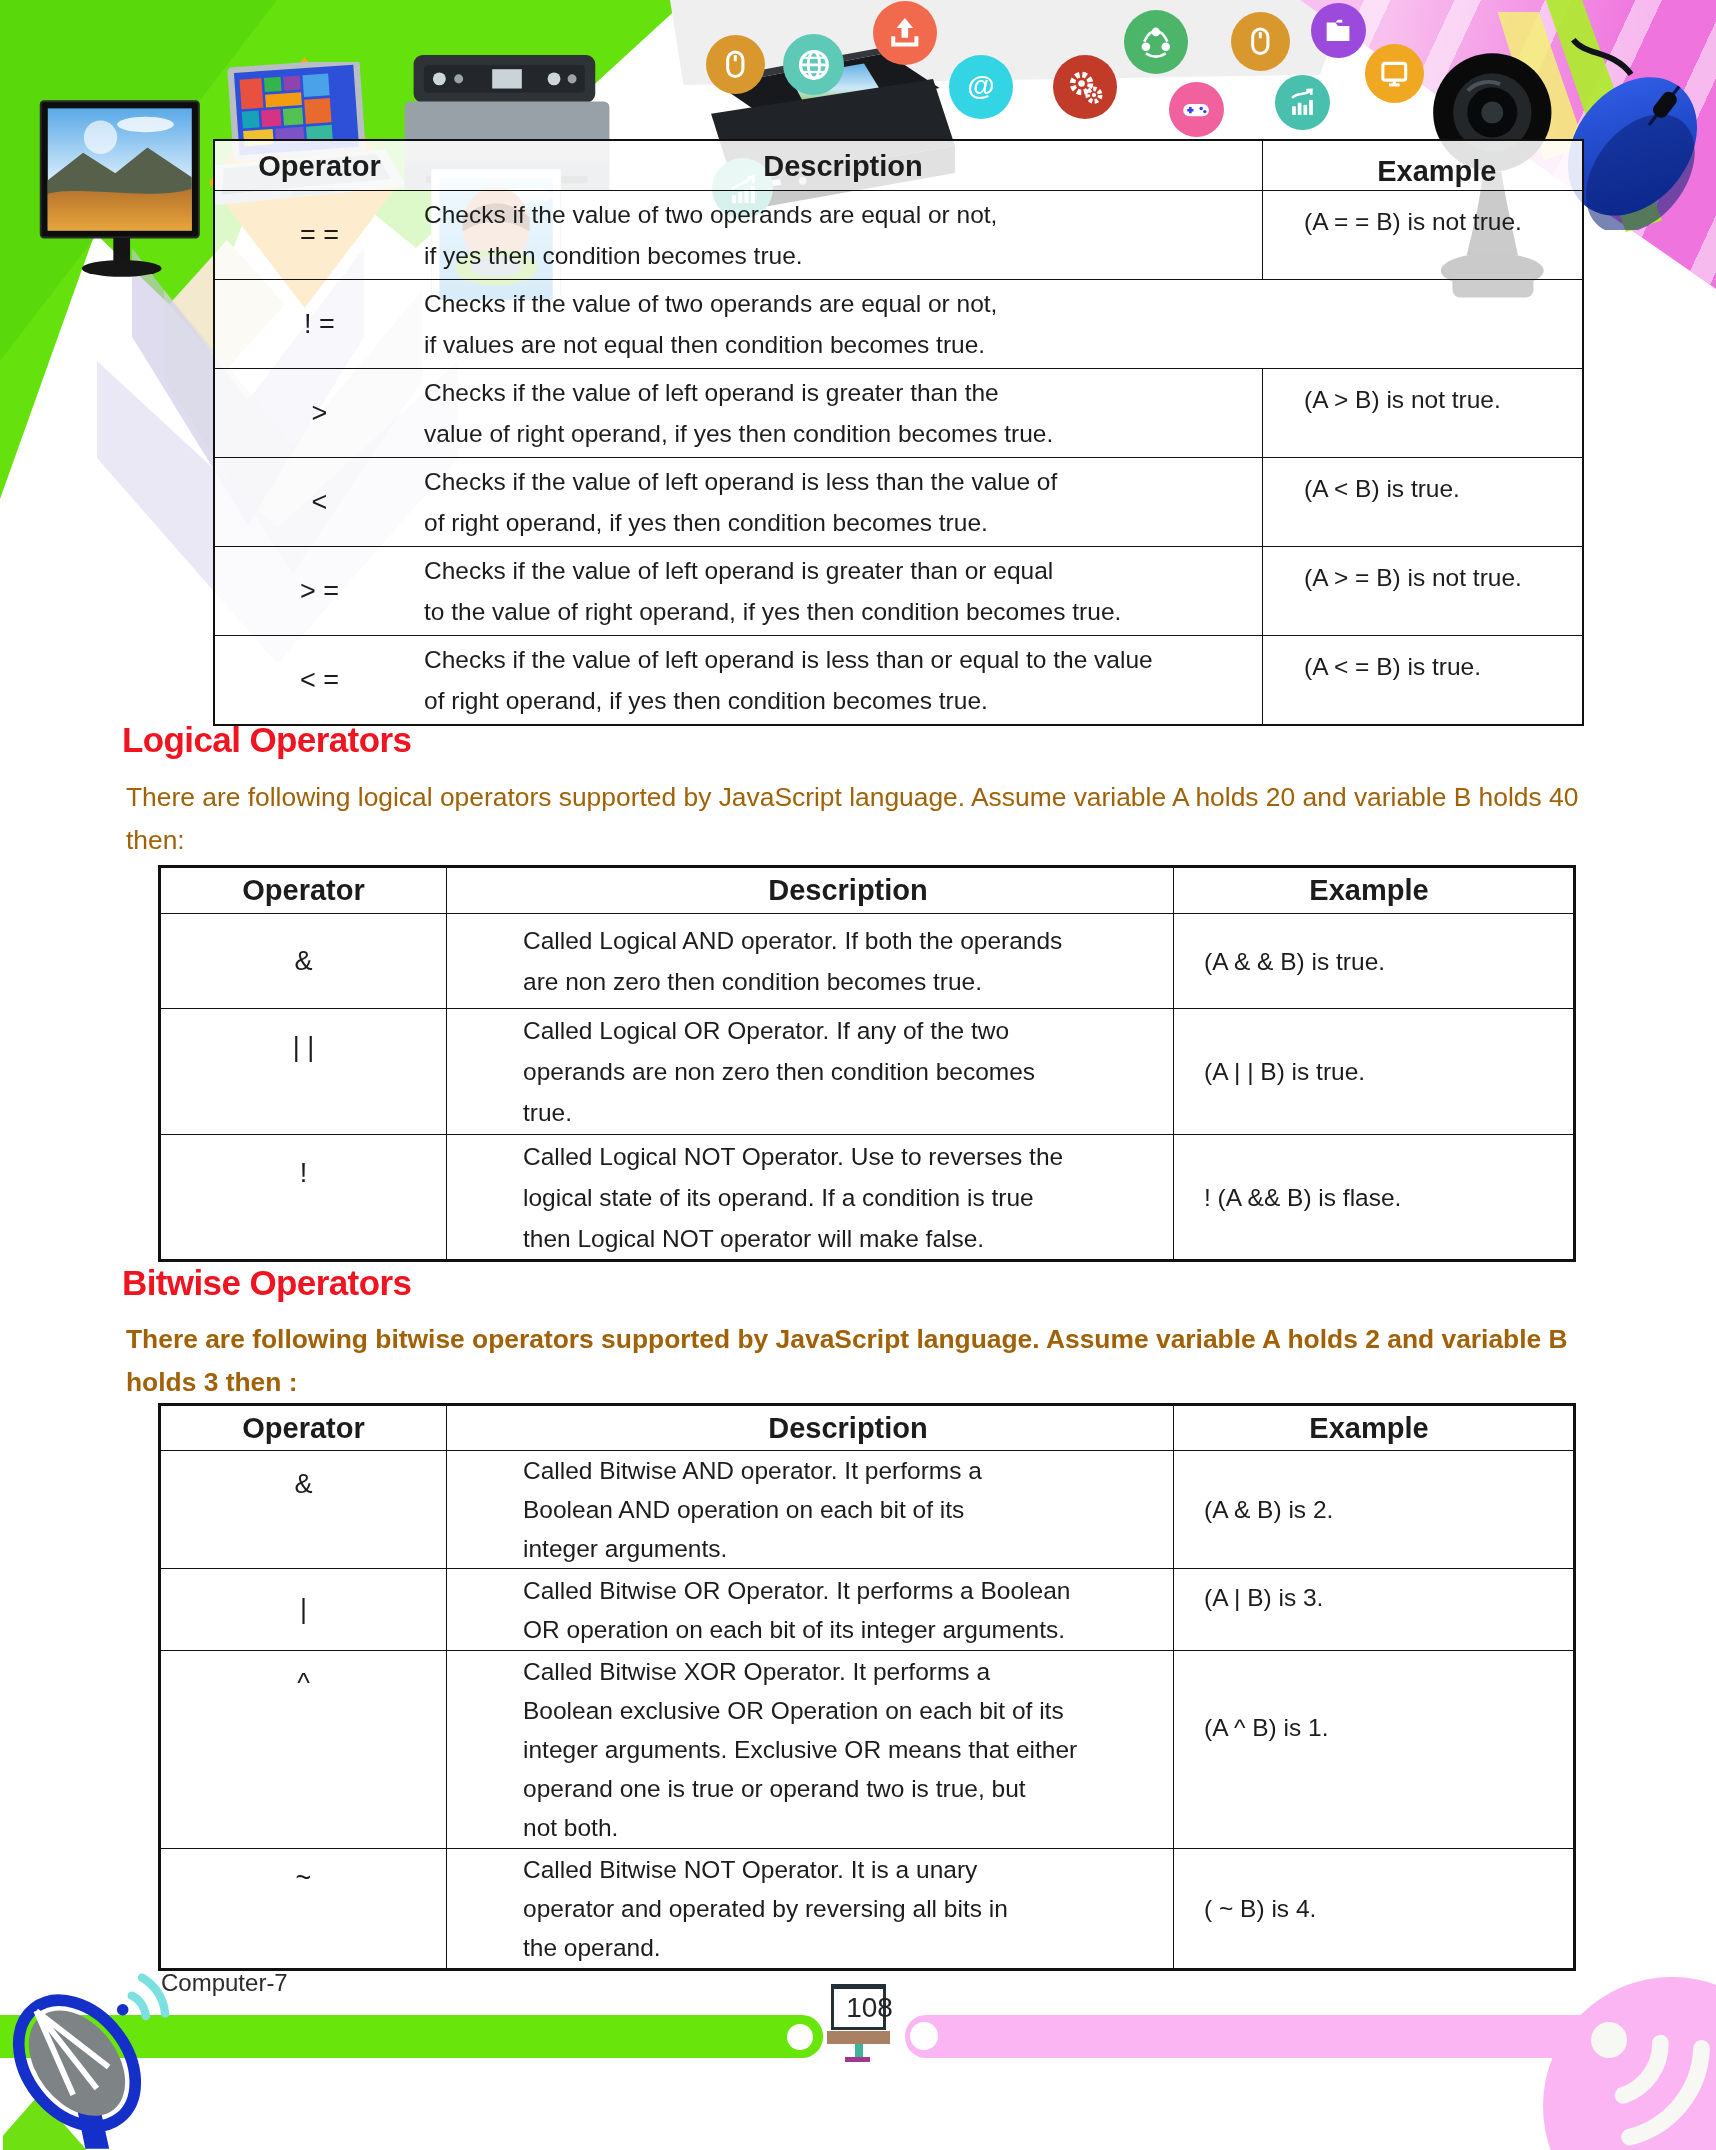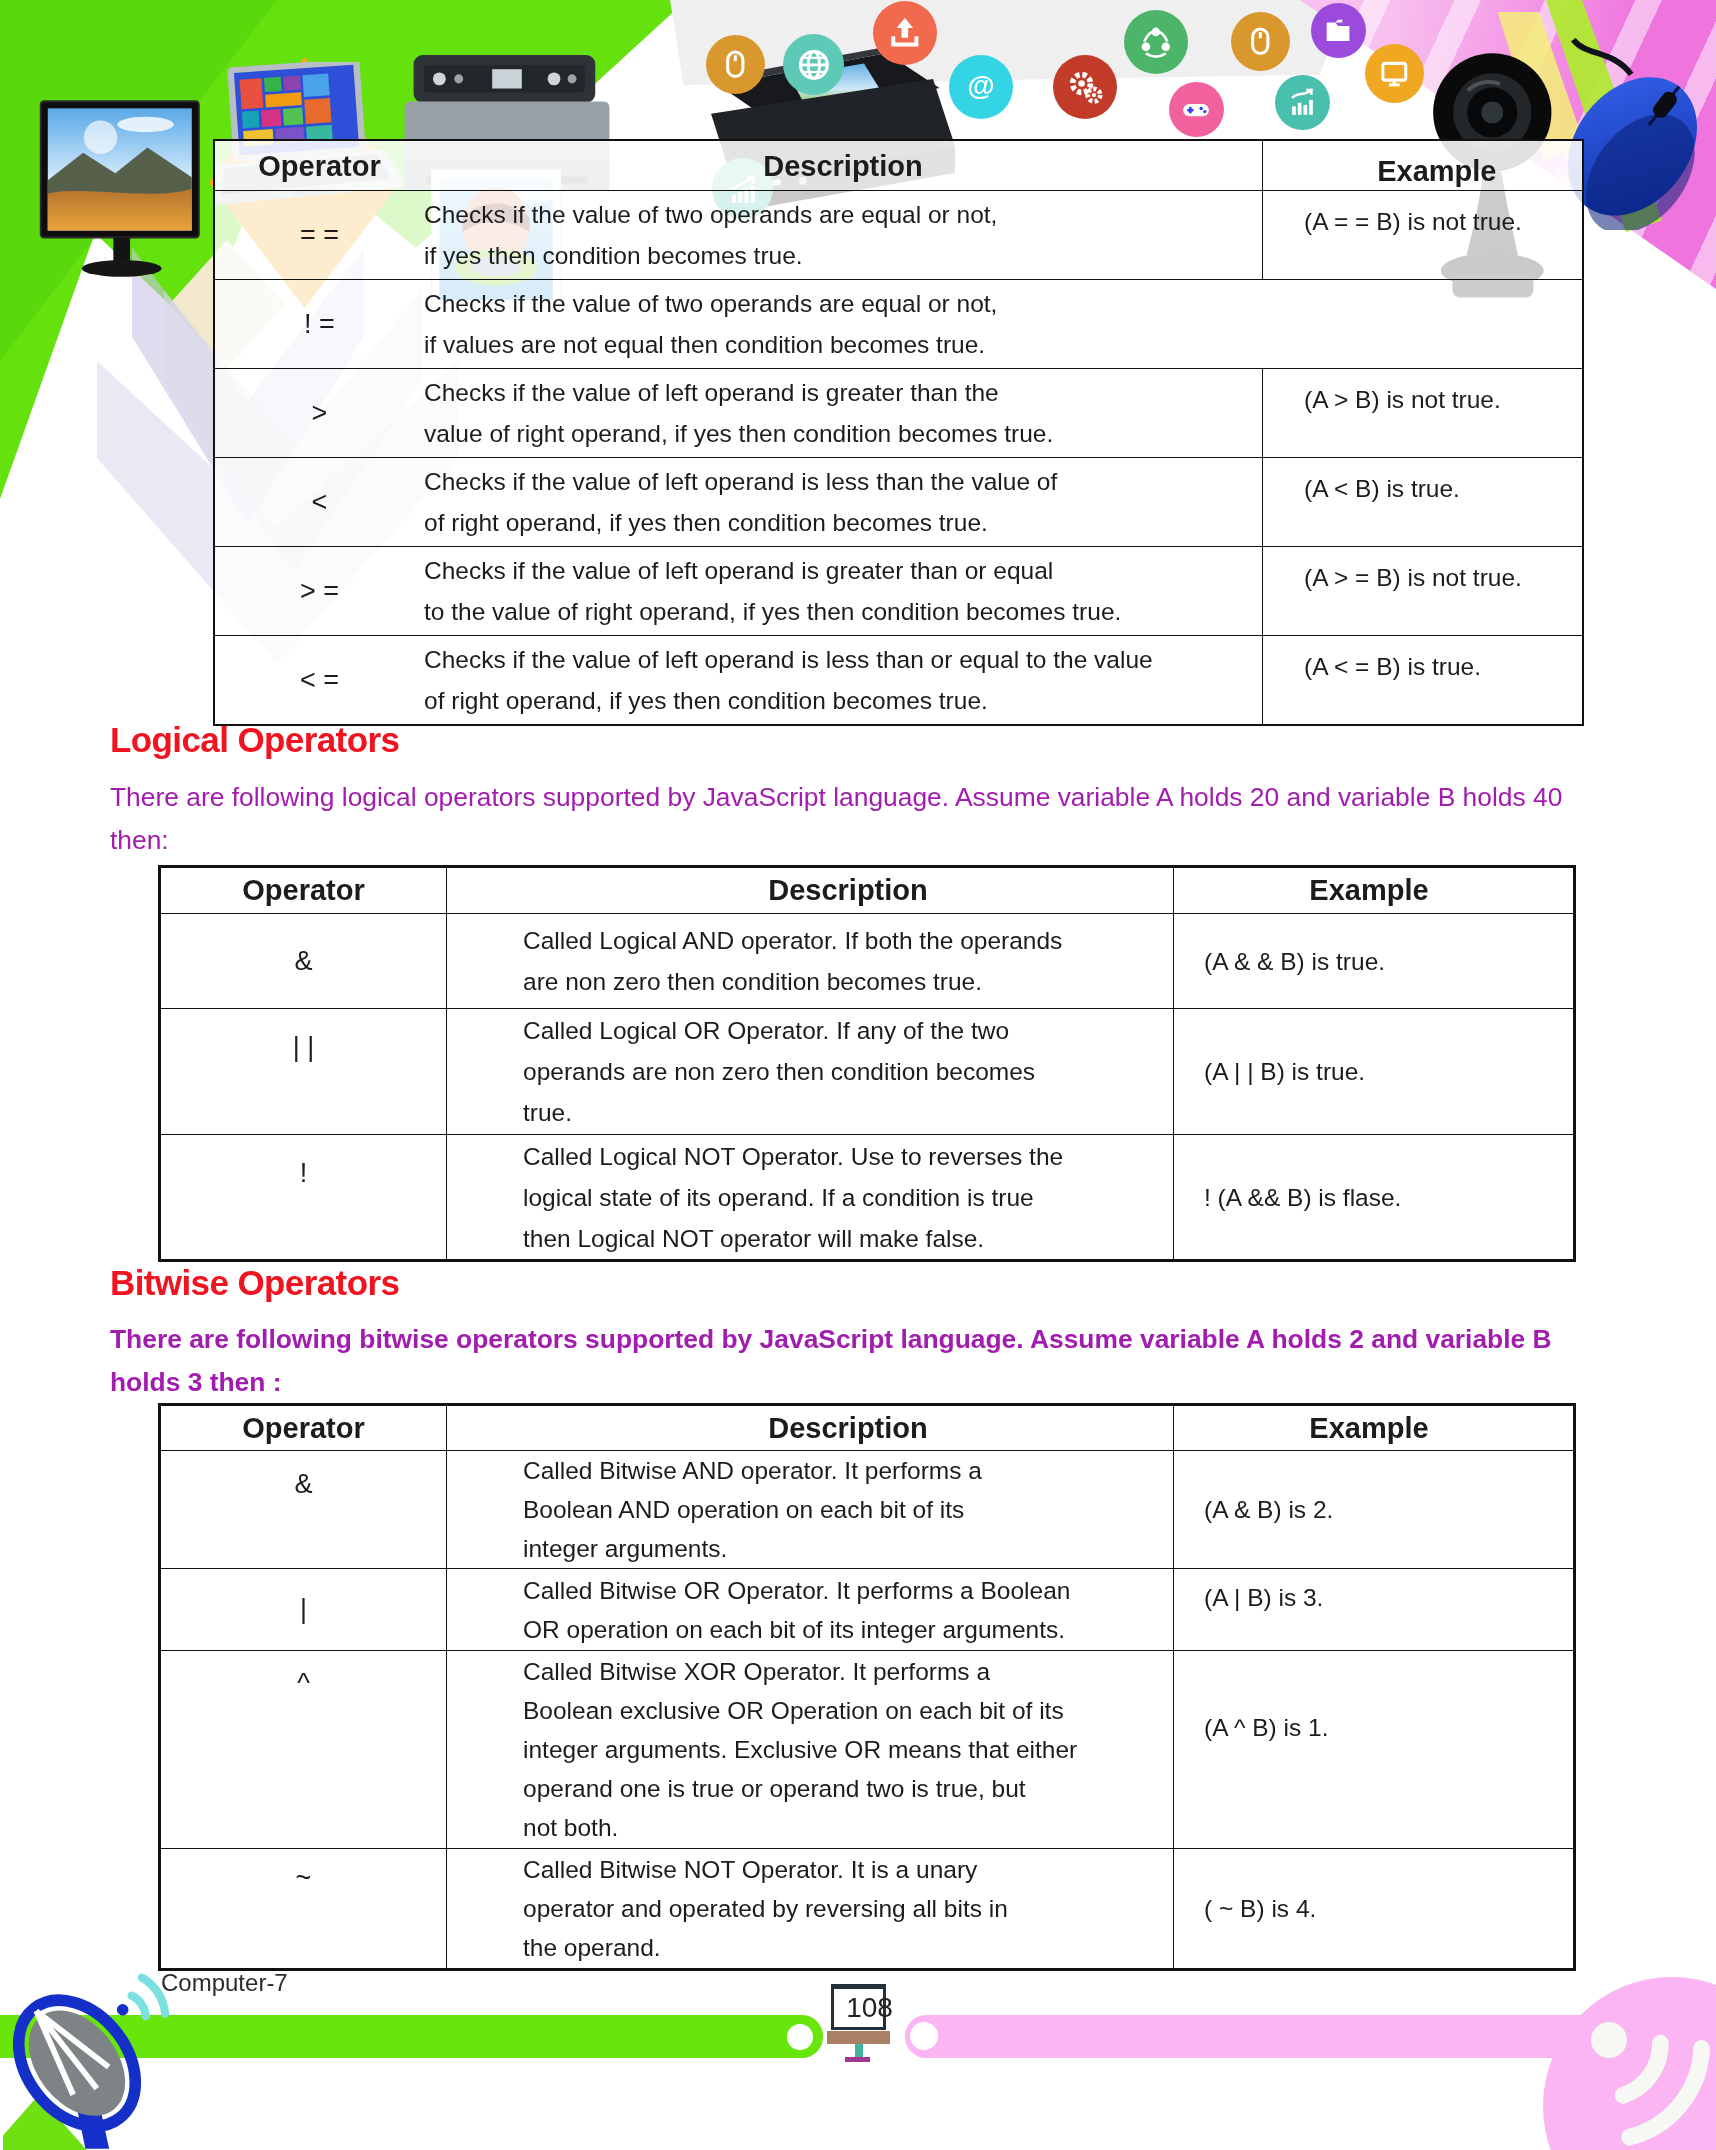--- a/index.html
+++ b/index.html
@@ -66,23 +66,23 @@
   .t2 .hdrow{height:45px;}
   .t3 .hdrow{height:44px;}
   .t3 .cell{line-height:39px;}
   #t1{left:213px;top:139px;width:1367px;}
   #t1 .hdrow{background:rgba(255,255,255,.45);}
   #t2{left:158px;top:865px;width:1412px;}
   #t3{left:158px;top:1403px;width:1412px;}
   #t2 .r1{height:94px;} #t2 .r2{height:125px;} #t2 .r3{height:124px;}
   #t3 .r1{height:117px;} #t3 .r2{height:81px;} #t3 .r3{height:197px;} #t3 .r4{height:119px;}
   
-  .red-h{position:absolute;left:110px;color:#F01320;font-weight:bold;font-size:35px;letter-spacing:-0.6px;z-index:5;}
+  .red-h{position:absolute;left:122px;color:#F01320;font-weight:bold;font-size:35px;letter-spacing:-0.6px;z-index:5;}
   #h-logical{top:720px;} #h-bitwise{top:1263px;}
-  .para{position:absolute;left:110px;width:1475px;font-size:26.4px;line-height:43px;z-index:5;color:#a21caf;}
+  .para{position:absolute;left:126px;width:1475px;font-size:26.4px;line-height:43px;z-index:5;color:#a16207;}
   #p-logical{top:776px;} #p-bitwise{top:1318px;font-weight:bold;}
   
   .bar-green{left:0;top:2015px;width:823px;height:43px;background:#68E60B;border-radius:0 21px 21px 0;z-index:3;}
   .bar-pink{left:905px;top:2015px;width:812px;height:43px;background:#FBB5F2;border-radius:21px 0 0 21px;z-index:3;}
   .bar-dot{border-radius:50%;background:#fff;z-index:4;}
   .dot-g{left:787px;top:2024px;width:26px;height:26px;}
   .dot-p{left:910px;top:2022px;width:28px;height:28px;}
   .pink-blob{left:1543px;top:1977px;width:258px;height:258px;border-radius:50%;background:#FBB5F2;z-index:2;}
   .pink-blob-corner{left:1671px;top:2105px;width:45px;height:46px;background:#FBB5F2;z-index:2;}
   .blob-dot{left:1591px;top:2022px;width:36px;height:36px;border-radius:50%;background:#F7F7F4;z-index:4;}

